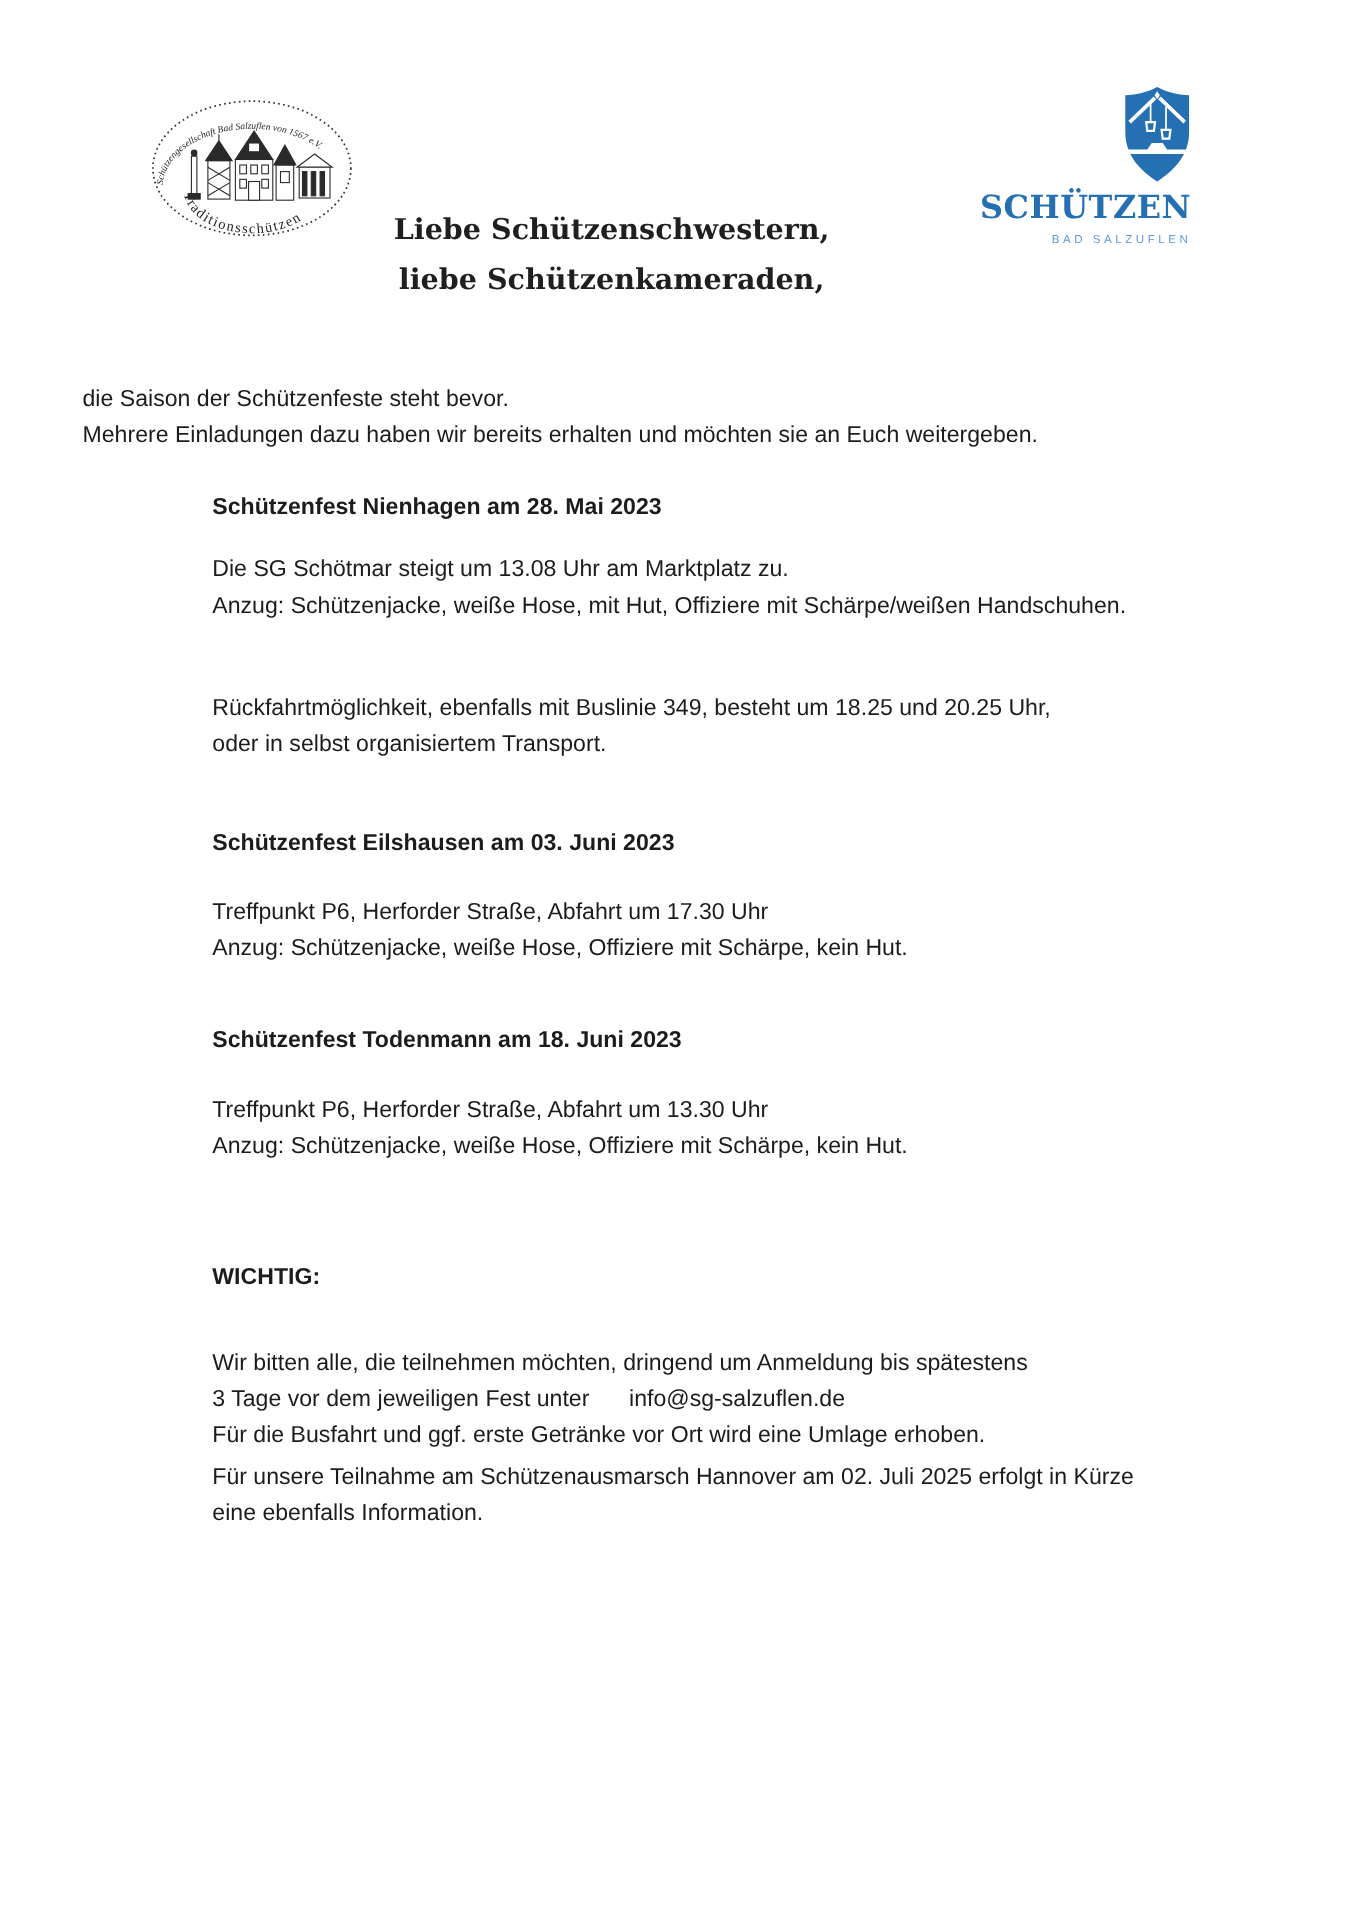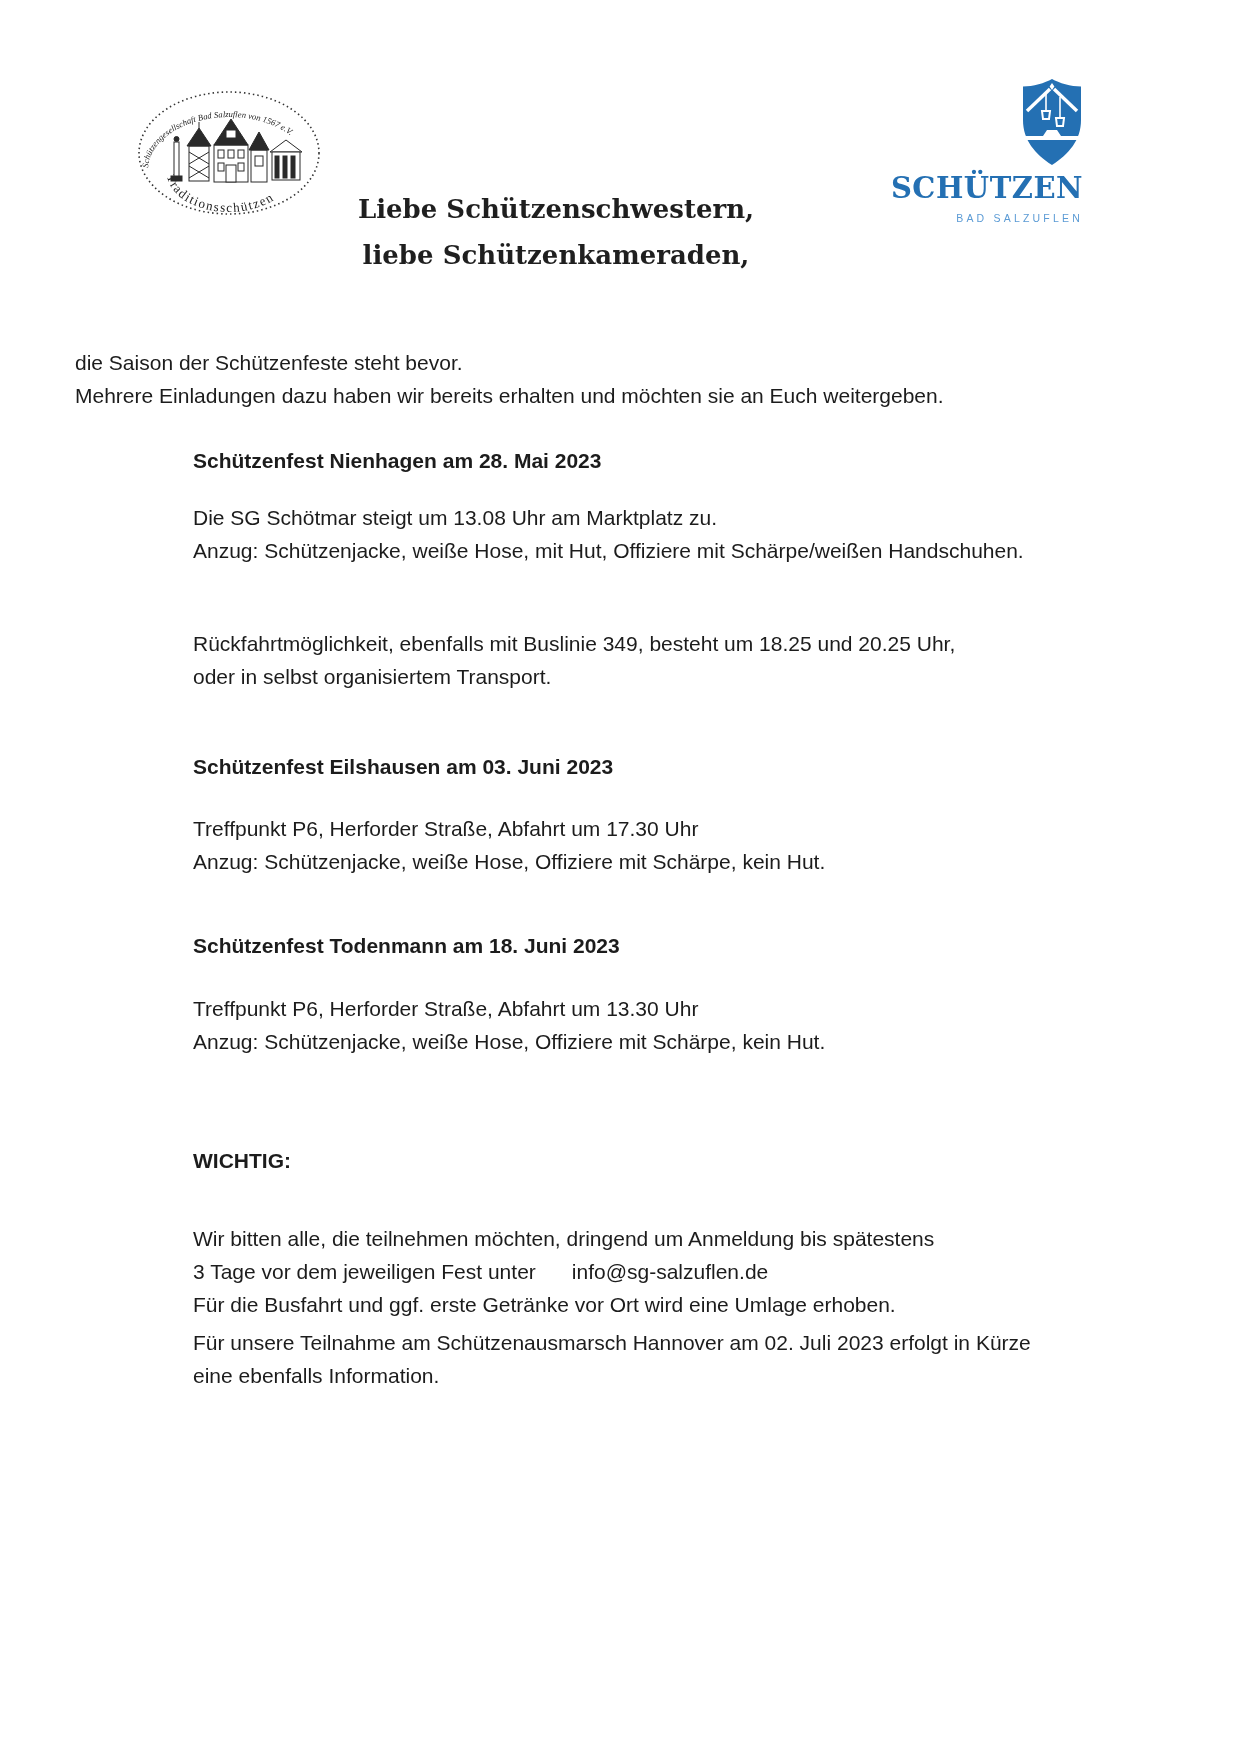--- a/index.html
+++ b/index.html
@@ -193,17 +193,17 @@
     <div><span>Anzug: Schützenjacke, weiße Hose, Offiziere mit Schärpe, </span><span class="b">kein</span><span> Hut.</span></div>
   </div>
 
   <div class="txt ind h-sec imp-head">WICHTIG:</div>
   <div class="txt ind imp-body1">
     <div><span>Wir bitten alle, die teilnehmen möchten, </span><span class="b">dringend</span><span> um Anmeldung bis spätestens</span></div>
     <div><span>3 Tage vor dem jeweiligen Fest unter</span><span class="b email-gap">info@sg-salzuflen.de</span></div>
     <div>Für die Busfahrt und ggf. erste Getränke vor Ort wird eine Umlage erhoben.</div>
   </div>
   <div class="txt ind imp-body2">
-    <div><span>Für unsere Teilnahme am Schützenausmarsch </span><span class="b">Hannover</span><span> am </span><span class="b">02. Juli 2023</span><span> erfolgt in Kürze</span></div>
+    <div><span>Für unsere Teilnahme am Schützenausmarsch </span><span class="b">Hannover</span><span> am </span><span class="b">02. Juli 2025</span><span> erfolgt in Kürze</span></div>
     <div>eine ebenfalls Information.</div>
   </div>
 
 </div>
 
 </body></html>

